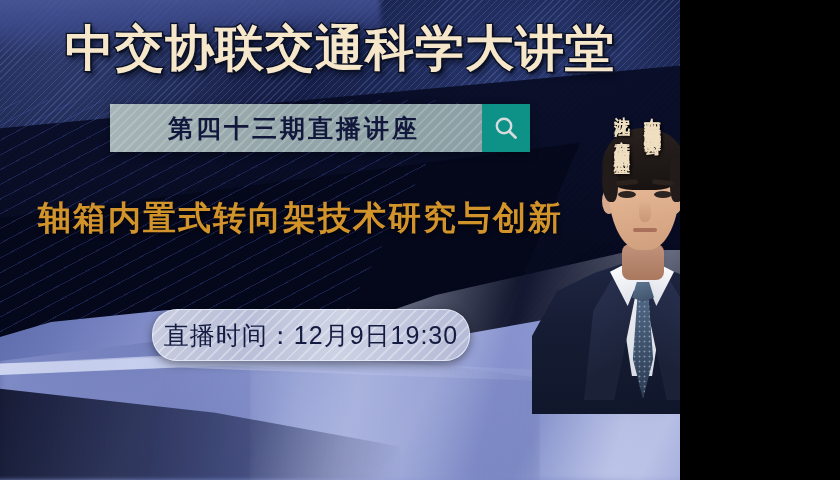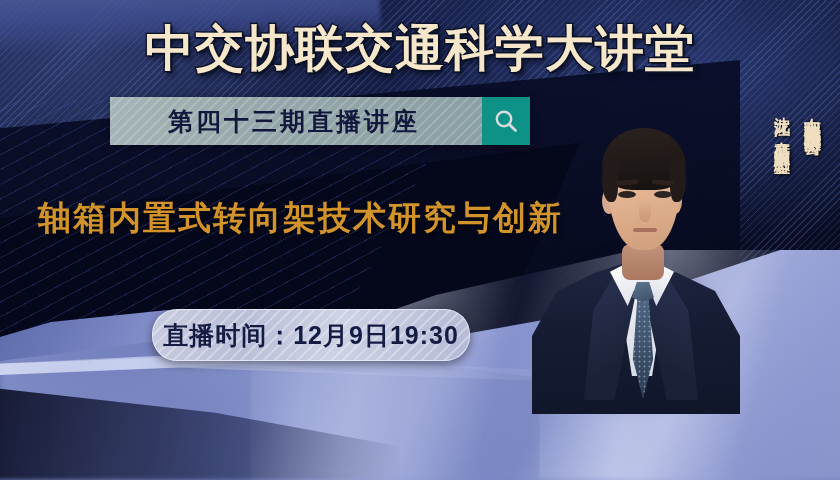--- a/index.html
+++ b/index.html
@@ -6,21 +6,21 @@
     margin: 0;
     padding: 0;
     background: #000;
   }
   body {
     font-family: "Liberation Sans", "DejaVu Sans", sans-serif;
   }
 
   #poster {
     position: relative;
-    width: 840px;
+    width: 680px;
     height: 480px;
     overflow: hidden;
     background: #080c26;
   }
 
   
   .bg-base {
     position: absolute;
     inset: 0;
     background:
@@ -338,21 +338,21 @@
        2px 2px 0 #0b1126,
       -1px -1px 0 #0b1126,
        3px 4px 6px rgba(4,8,24,0.85);
     white-space: nowrap;
   }
 
   
   .subtitle-bar {
     position: absolute;
     left: 110px;
-    top: 97px;
+    top: 104px;
     width: 420px;
     height: 48px;
     z-index: 6;
     display: flex;
     align-items: stretch;
     box-shadow: 0 2px 8px rgba(0,0,0,0.4);
   }
   .subtitle-text-wrap {
     position: relative;
     flex: 1;
@@ -410,21 +410,21 @@
         rgba(0,0,0,0) 2px, rgba(0,0,0,0) 8px),
       linear-gradient(100deg, #c8ccdf 0%, #b9bfd8 30%, #cdd2e4 58%, #b4bad6 100%);
     border: 1px solid rgba(236,240,252,0.8);
     display: flex;
     align-items: center;
     justify-content: center;
     box-shadow: 0 3px 10px rgba(0,0,0,0.45);
   }
   .time-text {
     font-size: 25px;
-    font-weight: bold;
+    font-weight: normal;
     color: #151c42;
     letter-spacing: 1px;
     white-space: nowrap;
   }
 
   
   .vtext {
     position: absolute;
     z-index: 7;
     writing-mode: vertical-rl;

